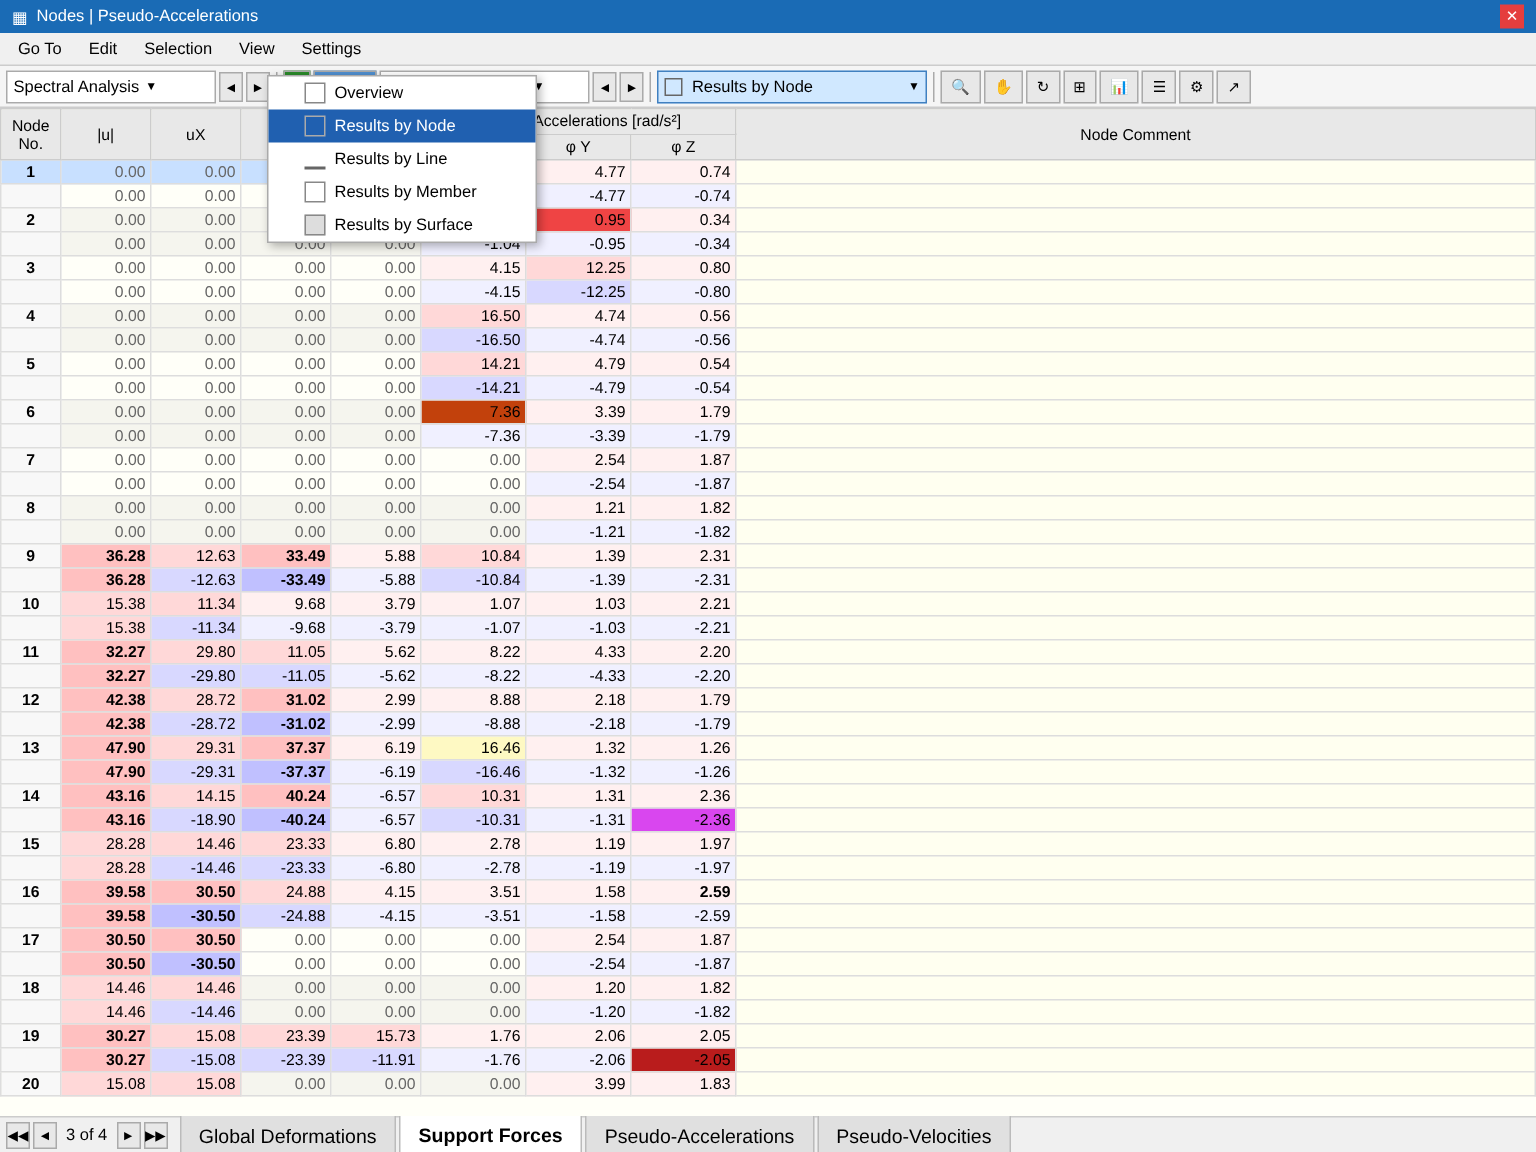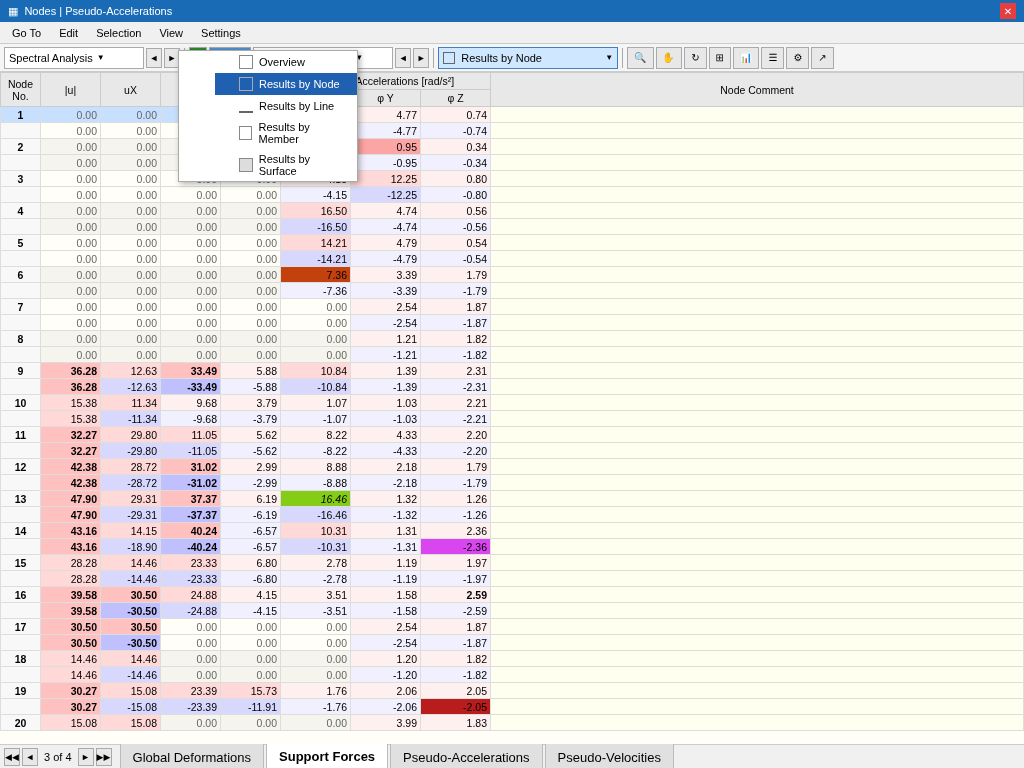--- a/index.html
+++ b/index.html
@@ -135,21 +135,20 @@
     
     .dropdown-menu {
       position: absolute;
       top: 50px;
       left: 178px;
       background: white;
       border: 1px solid #aaa;
       box-shadow: 2px 2px 6px rgba(0,0,0,0.3);
       z-index: 100;
       width: 180px;
-      padding-left: 36px;
     }
     .dropdown-item {
       padding: 4px 8px 4px 24px;
       cursor: pointer;
       display: flex;
       align-items: center;
       gap: 6px;
       font-size: 11px;
       position: relative;
     }
@@ -290,21 +289,21 @@
             <td style="background: rgb(240, 240, 255);">-0.74</td>
             <td style="background: rgb(255, 255, 240);"></td>
           </tr>
           <tr class="row-odd">
             <td class="node-col">2</td>
             <td style="color: rgb(102, 102, 102);">0.00</td>
             <td style="color: rgb(102, 102, 102);">0.00</td>
             <td style="color: rgb(102, 102, 102);">0.00</td>
             <td style="color: rgb(102, 102, 102);">0.00</td>
             <td style="background: rgb(255, 240, 240);">1.04</td>
-            <td style="background: #fca5a5;">0.95</td>
+            <td style="background: #ef4444;">0.95</td>
             <td style="background: rgb(255, 240, 240);">0.34</td>
             <td style="background: rgb(255, 255, 240);"></td>
           </tr>
           <tr class="row-odd">
             <td class="node-col"></td>
             <td style="color: rgb(102, 102, 102);">0.00</td>
             <td style="color: rgb(102, 102, 102);">0.00</td>
             <td style="color: rgb(102, 102, 102);">0.00</td>
             <td style="color: rgb(102, 102, 102);">0.00</td>
             <td style="background: rgb(240, 240, 255);">-1.04</td>
@@ -531,21 +530,21 @@
             <td style="background: rgb(240, 240, 255);">-2.18</td>
             <td style="background: rgb(240, 240, 255);">-1.79</td>
             <td style="background: rgb(255, 255, 240);"></td>
           </tr>
           <tr class="row-even">
             <td class="node-col">13</td>
             <td style="background: rgb(255, 192, 192); font-weight: bold;">47.90</td>
             <td style="background: rgb(255, 216, 216);">29.31</td>
             <td style="background: rgb(255, 192, 192); font-weight: bold;">37.37</td>
             <td style="background: rgb(255, 240, 240);">6.19</td>
-            <td style="background: #84cc16; font-style: italic;">16.46</td>
+            <td style="background: #fef9c3;">16.46</td>
             <td style="background: rgb(255, 240, 240);">1.32</td>
             <td style="background: rgb(255, 240, 240);">1.26</td>
             <td style="background: rgb(255, 255, 240);"></td>
           </tr>
           <tr class="row-even">
             <td class="node-col"></td>
             <td style="background: rgb(255, 192, 192); font-weight: bold;">47.90</td>
             <td style="background: rgb(216, 216, 255);">-29.31</td>
             <td style="background: rgb(192, 192, 255); font-weight: bold;">-37.37</td>
             <td style="background: rgb(240, 240, 255);">-6.19</td>

